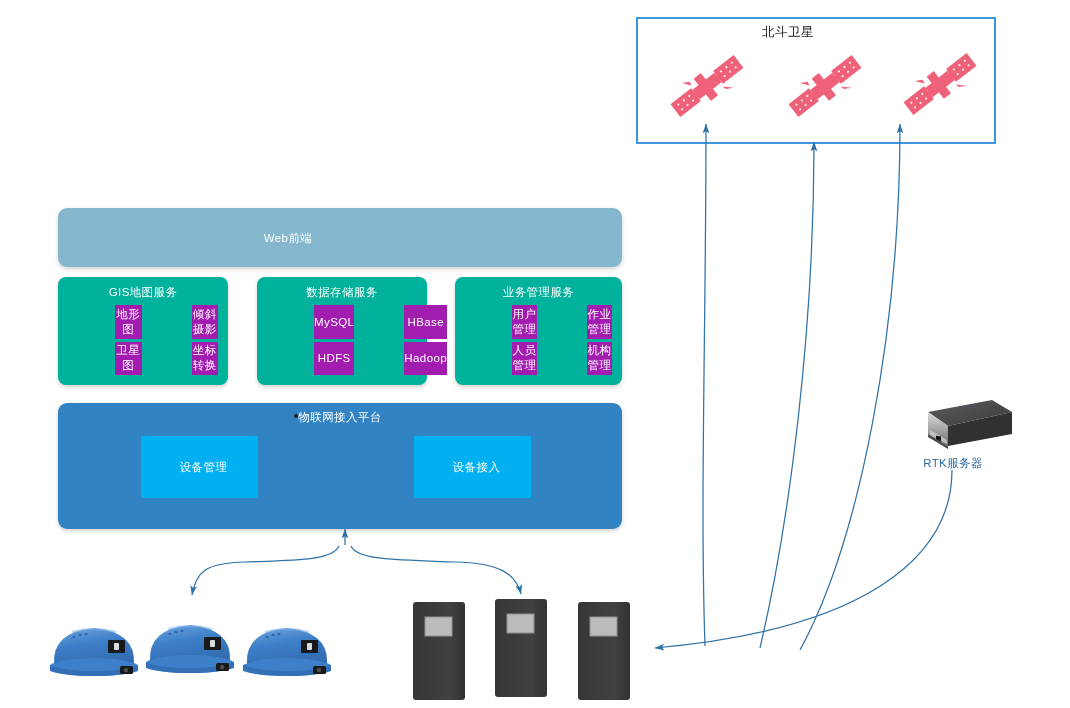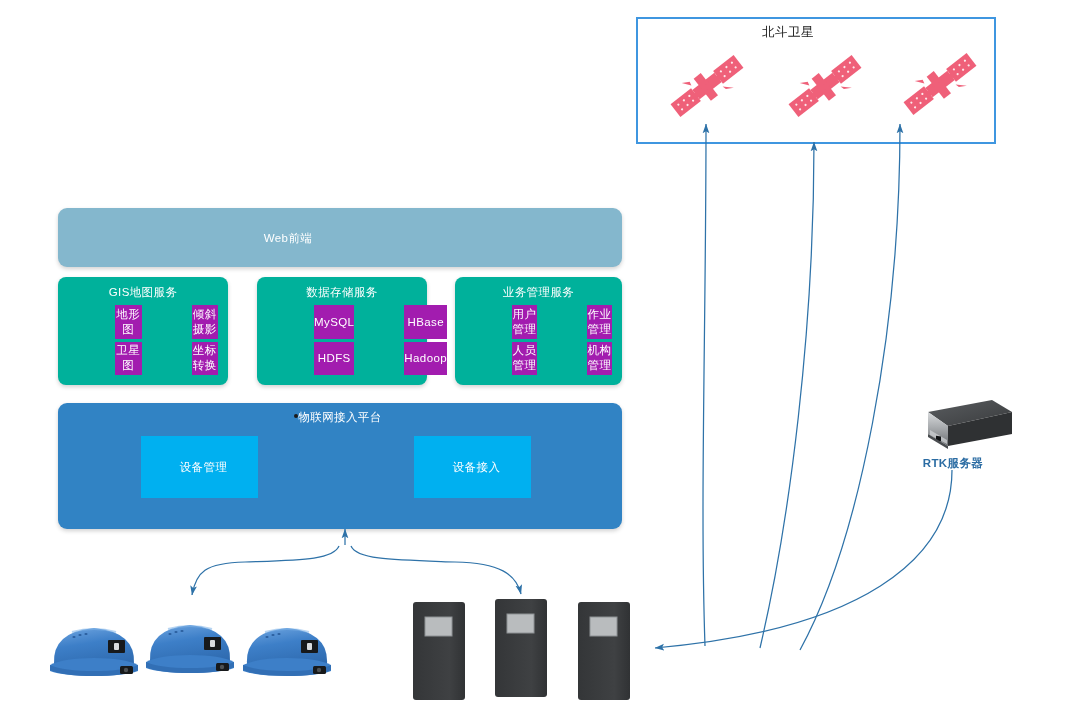--- a/index.html
+++ b/index.html
@@ -49,21 +49,21 @@
   .iot-tile{top:436px;height:62px;background:#00b0f0;display:flex;
             align-items:center;justify-content:center;font-size:11.5px;
             color:#ffffff;letter-spacing:.4px;padding-left:8px;}
   #iot-t0{left:141px;width:117px;}
   #iot-t1{left:277px;width:117px;}
   #iot-t2{left:414px;width:117px;}
 
   
   #rtk-wrap{left:900px;top:390px;width:120px;height:70px;}
   #rtk-label{left:893px;top:456px;width:120px;text-align:center;
-             font-size:11.5px;color:#2b6ca3;letter-spacing:.4px;font-weight:bold;}
+             font-size:11.5px;color:#2b6ca3;letter-spacing:.4px;}
 
   
   .helmet{position:absolute;width:100px;height:72px;}
   .device{position:absolute;width:54px;height:100px;}
 
   
   #wires{position:absolute;left:0;top:0;width:1070px;height:708px;
          pointer-events:none;}
 </style>
 </head>

